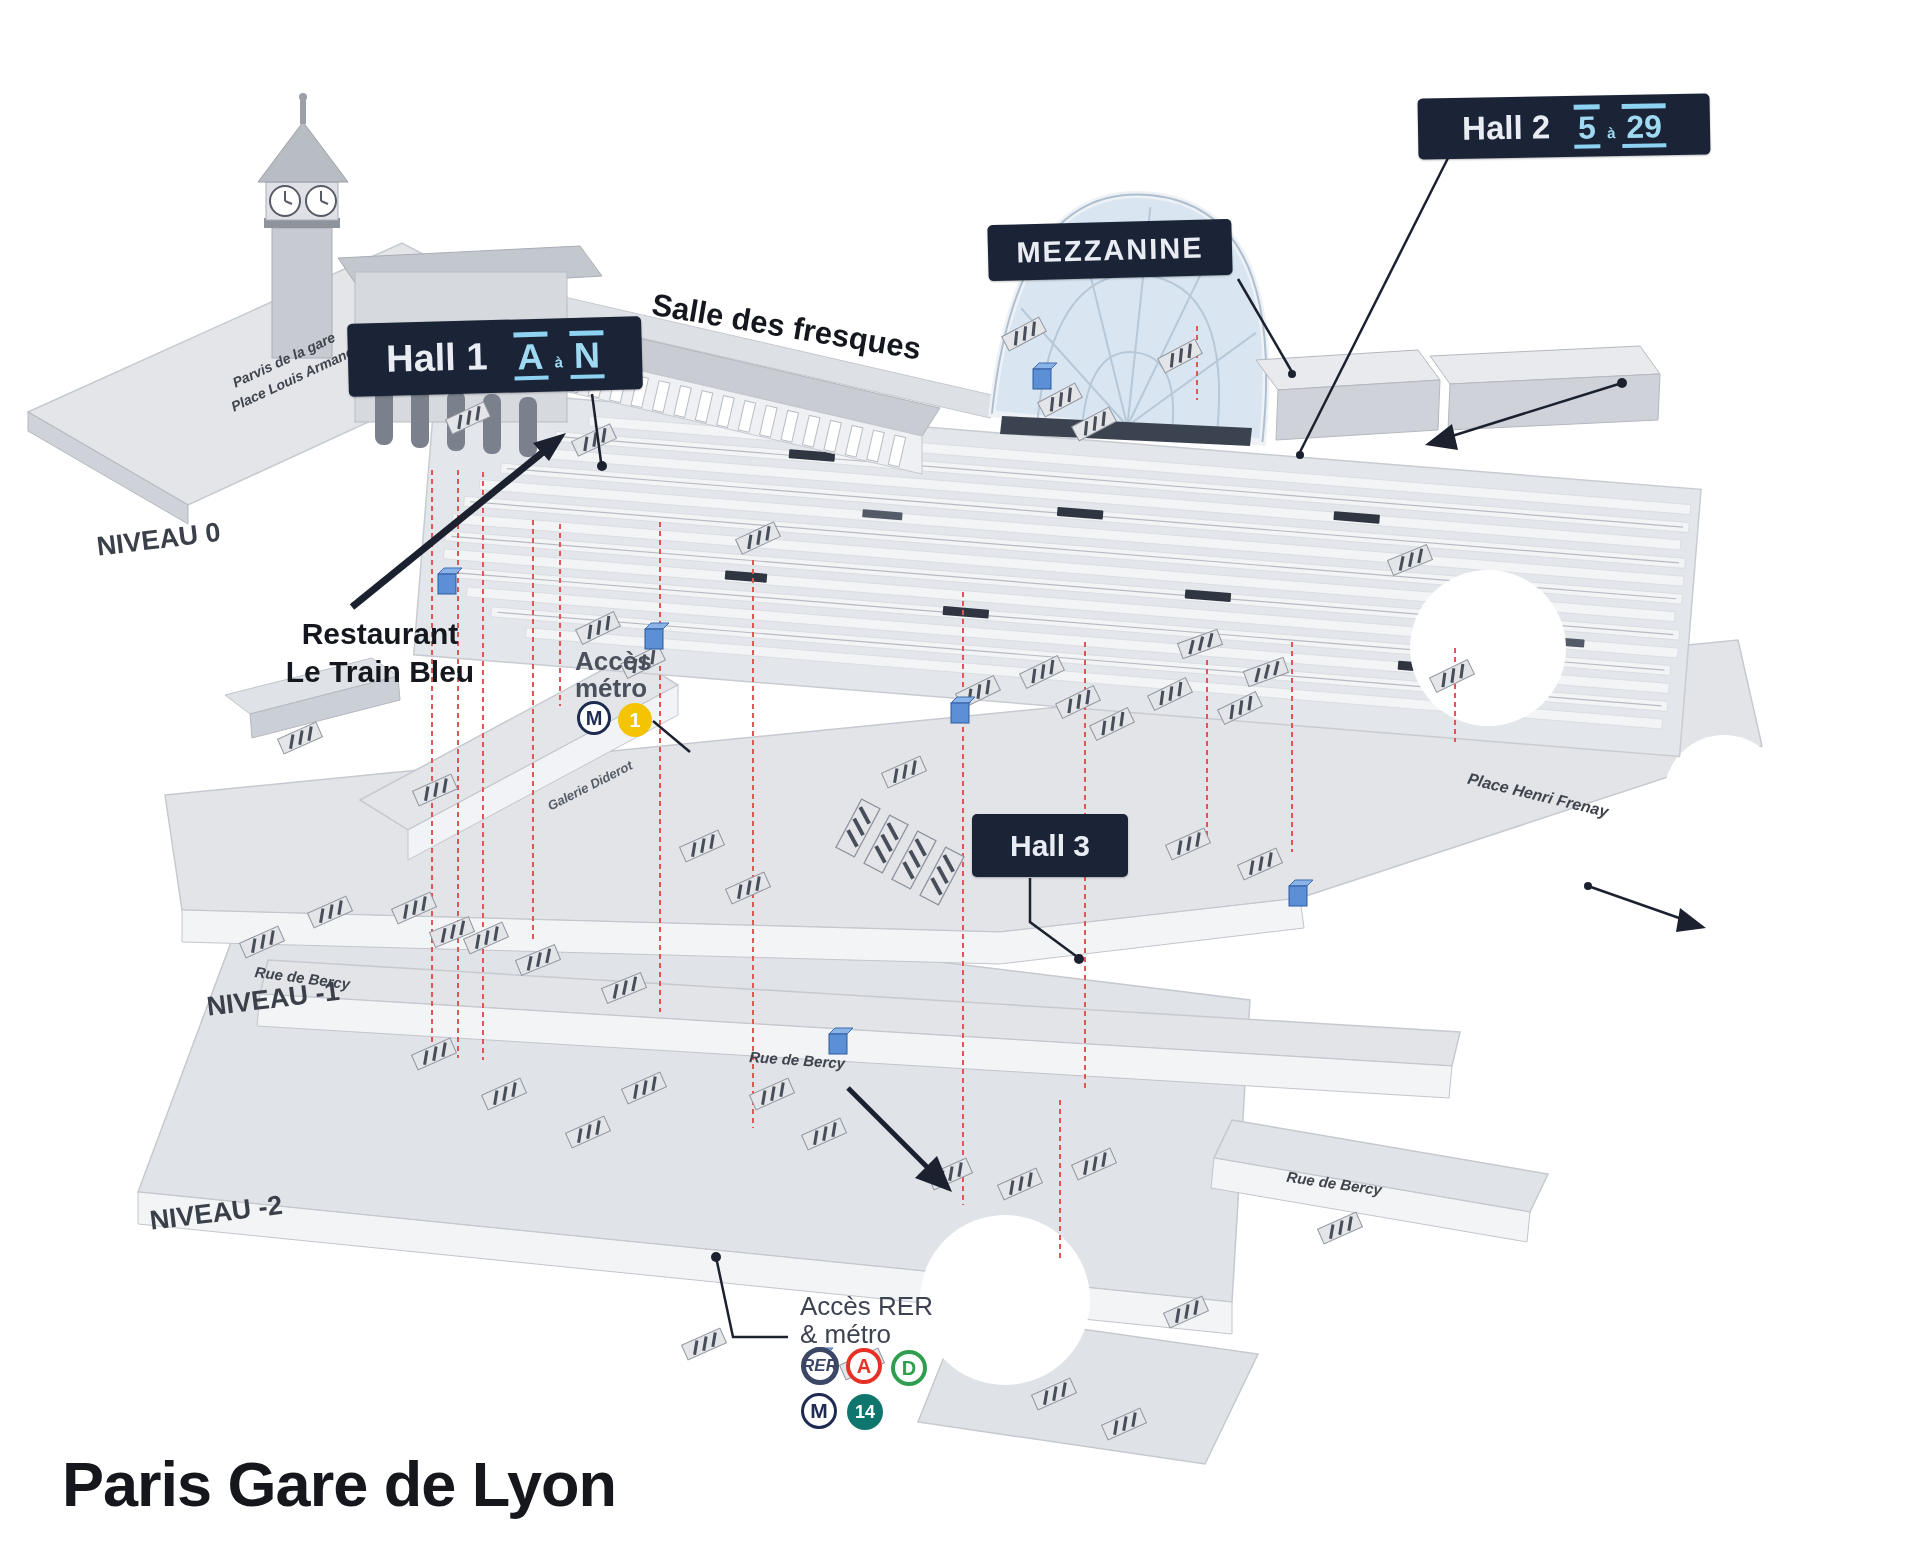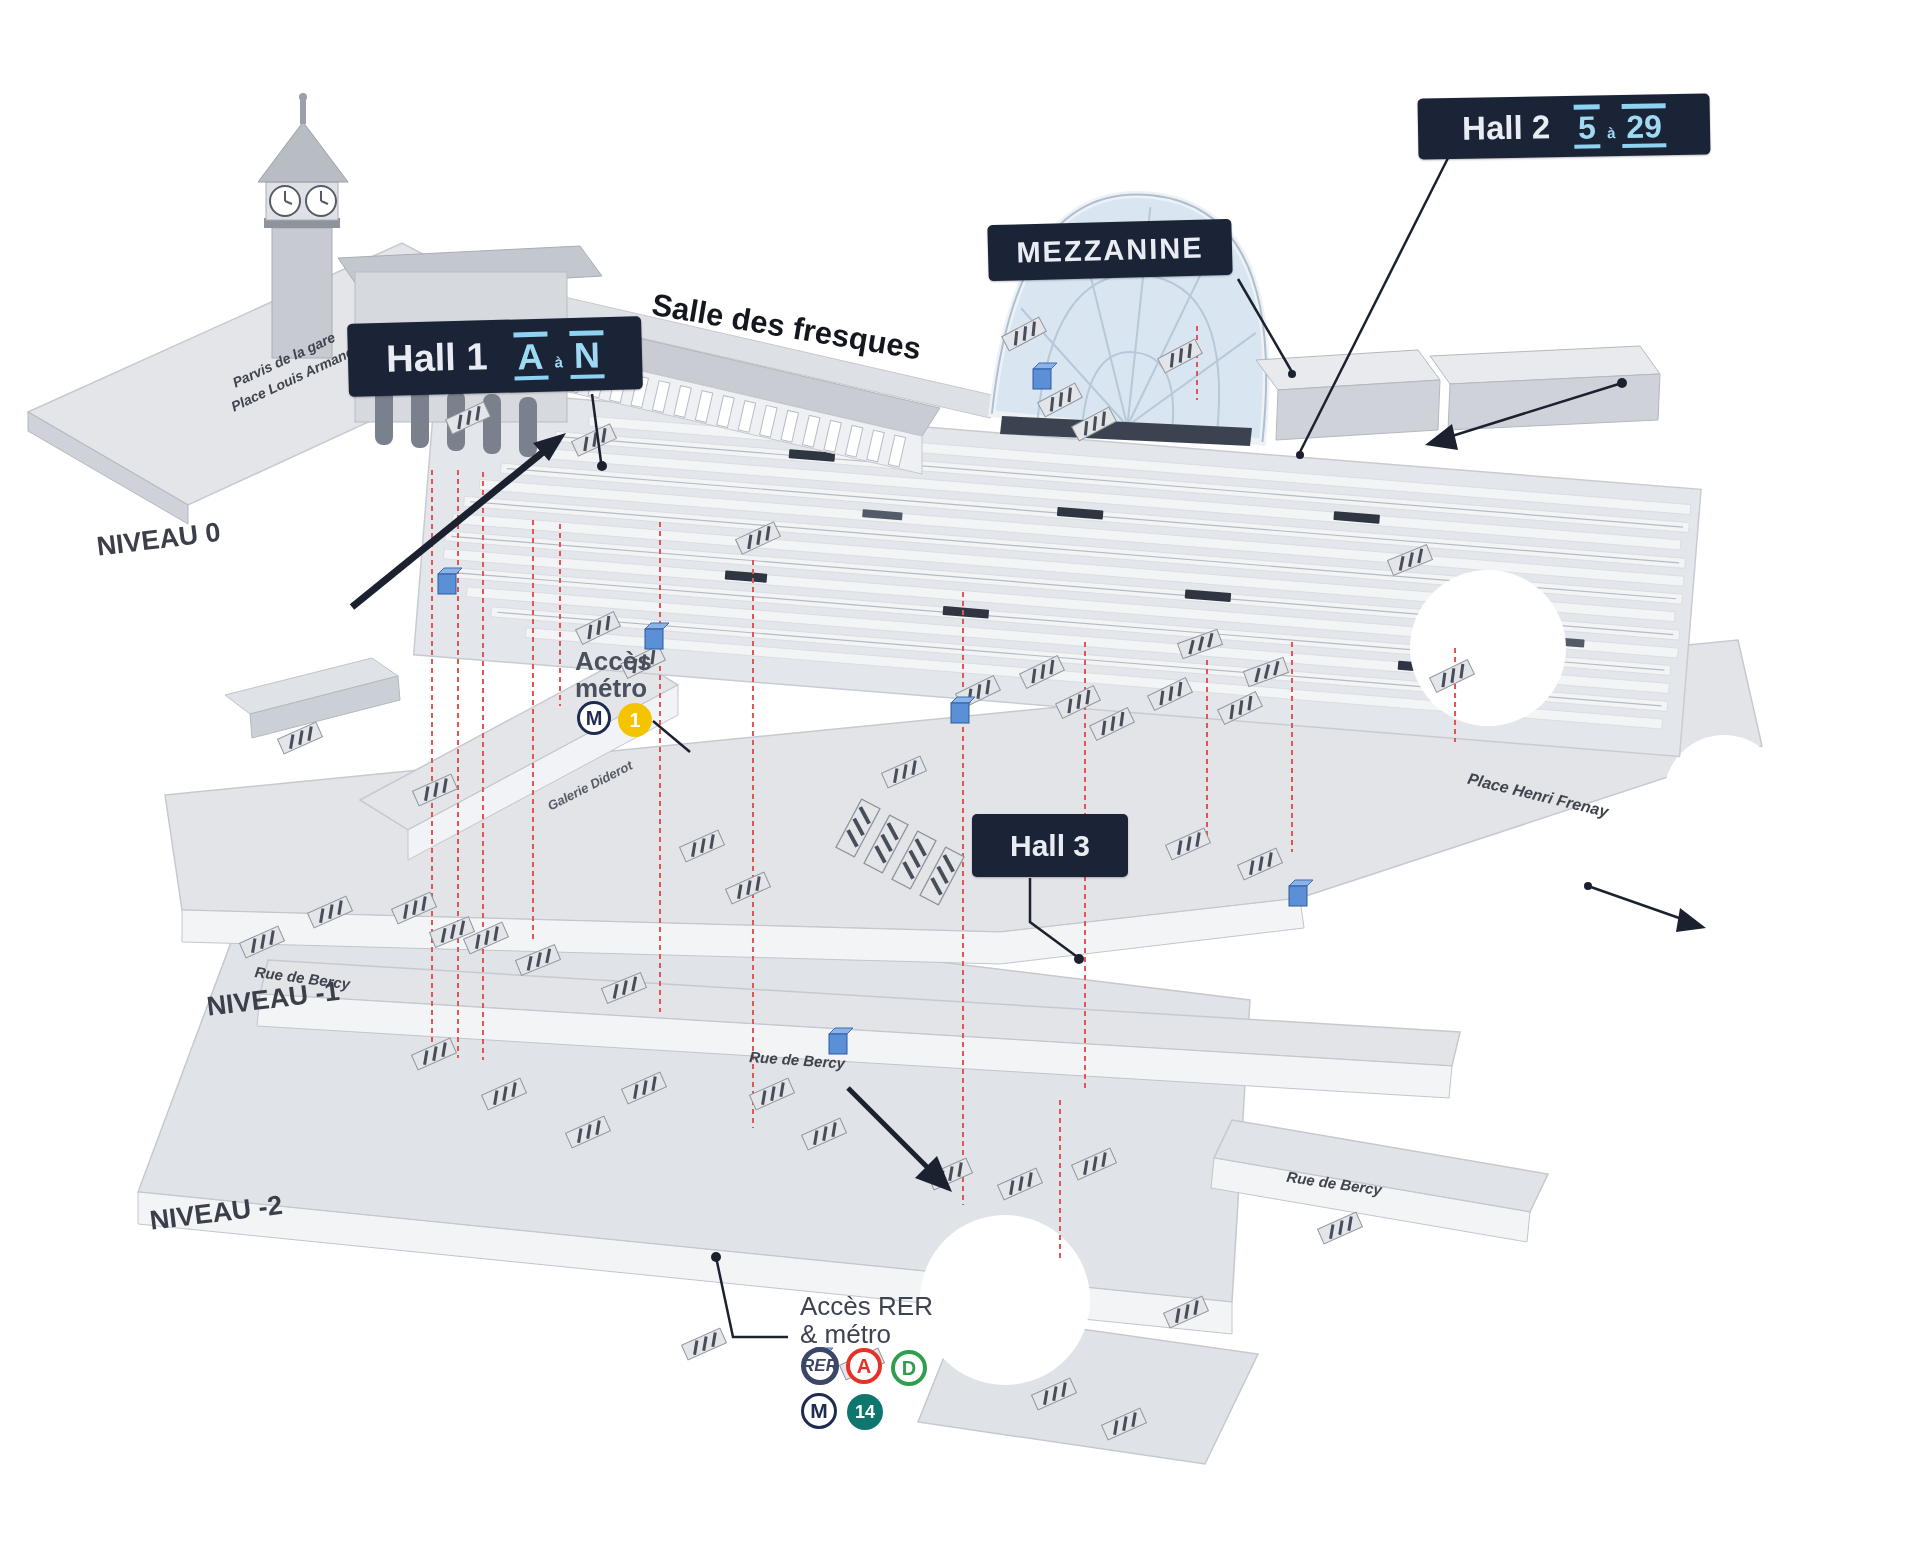--- a/index.html
+++ b/index.html
@@ -354,20 +354,24 @@
   <div class="badge" id="mezzanine-badge">
     <span>MEZZANINE</span>
   </div>
 
   <div class="badge" id="hall3-badge">
     <span>Hall 3</span>
   </div>
 
   <div class="note" id="salle-fresques">Salle des fresques</div>
 
+  <div class="note" id="restaurant">
+    <div>Restaurant</div>
+    <div>Le Train Bleu</div>
+  </div>
 
   <div class="note" id="acces-metro">
     <div>Accès</div>
     <div>métro</div>
   </div>
 
   <div class="note" id="acces-rer">
     <div>Accès RER</div>
     <div>&amp; métro</div>
   </div>
@@ -387,13 +391,14 @@
   <div class="street" id="galerie-diderot">Galerie Diderot</div>
 
   <div class="tbadge" id="b-m1">M</div>
   <div class="tbadge" id="b-line1">1</div>
   <div class="tbadge" id="b-rer">RER</div>
   <div class="tbadge" id="b-rera">A</div>
   <div class="tbadge" id="b-rerd">D</div>
   <div class="tbadge" id="b-m2">M</div>
   <div class="tbadge" id="b-line14">14</div>
 
+  <div id="page-title">Paris Gare de Lyon</div>
 </div>
 
 </body></html>

